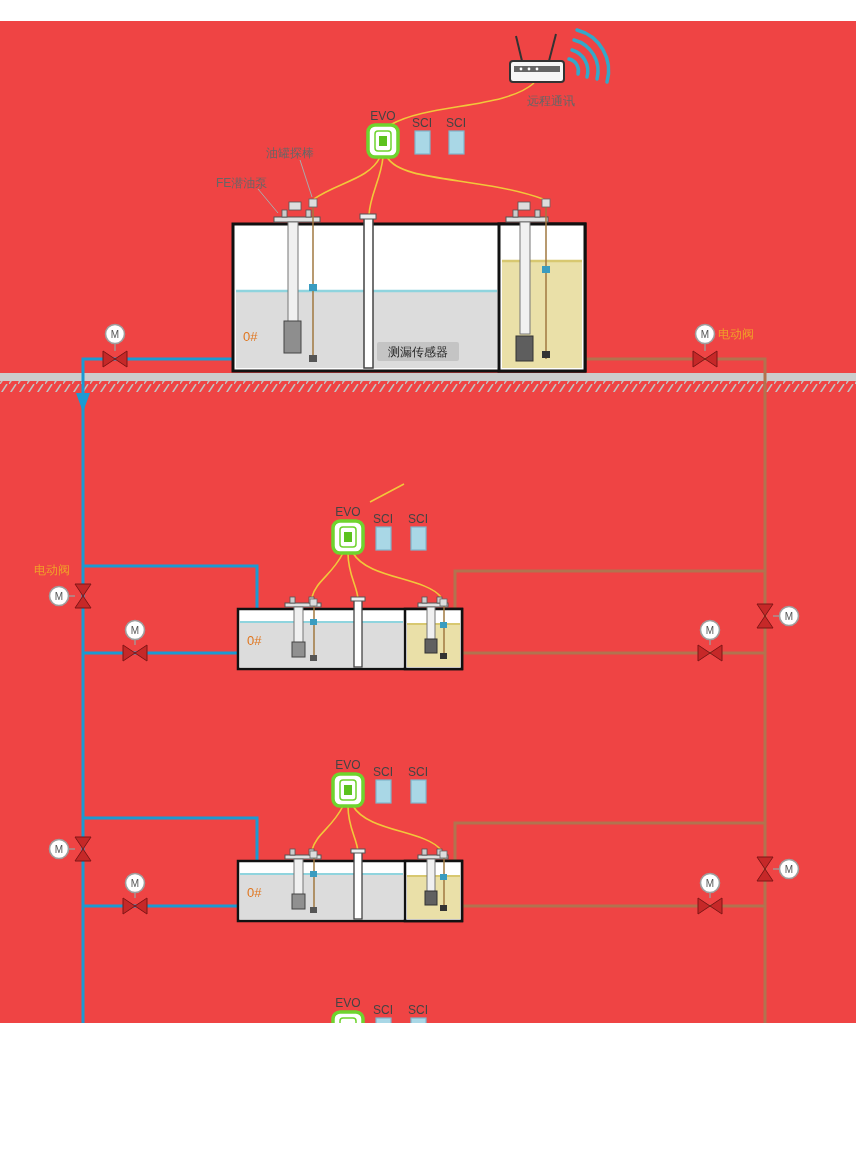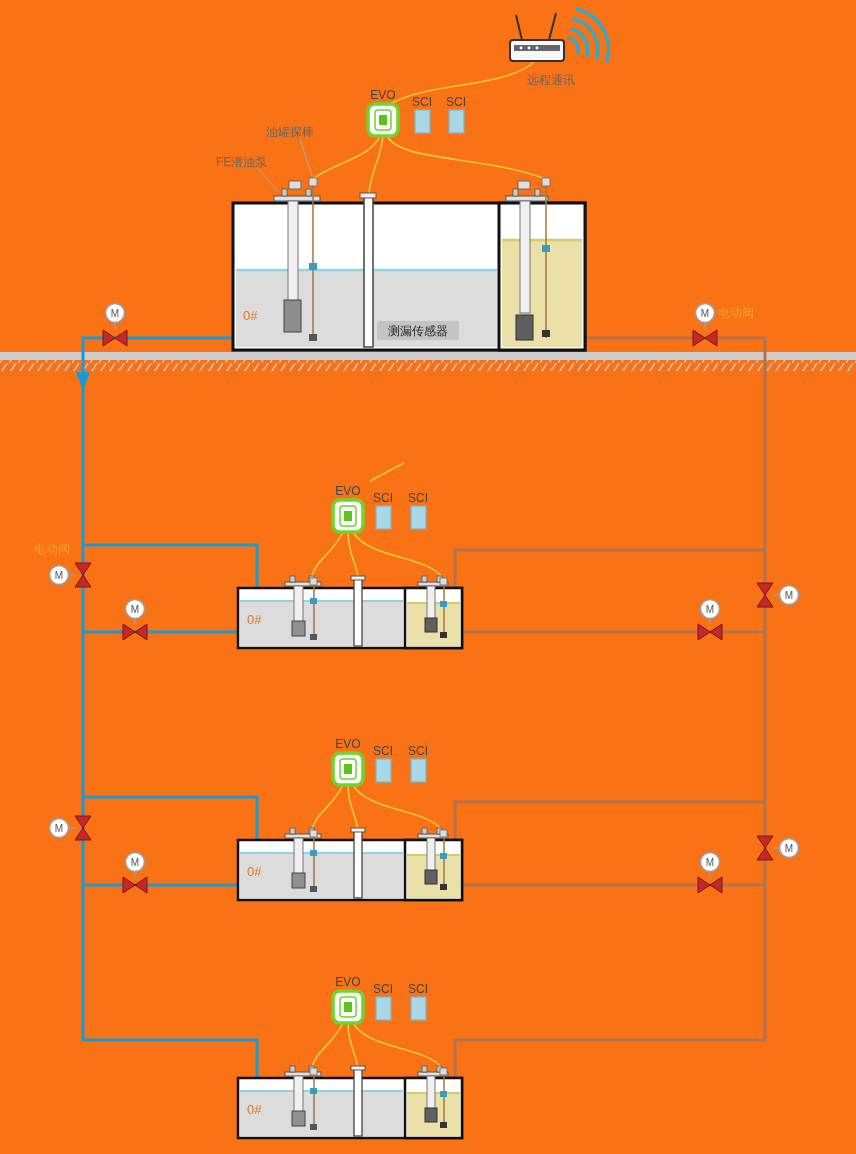--- a/index.html
+++ b/index.html
@@ -1,17 +1,17 @@
 <!DOCTYPE html>
 <html><head>
 <meta charset="utf-8">
 <style>
   html,body{margin:0;padding:0;background:#ffffff;}
-  .canvas{position:relative;width:856px;height:1154px;background:#f97316;
-          font-family:"Liberation Sans","DejaVu Sans",sans-serif;overflow:hidden;}
+  .canvas{position:relative;width:856px;height:1002px;background:#ef4444;
+          font-family:"Liberation Sans","DejaVu Sans",sans-serif;overflow:hidden;margin-top:21px;}
   svg{display:block;}
   svg text{font-family:"Liberation Sans","DejaVu Sans",sans-serif;}
   .lbl{fill:#666;font-size:12px;}
   .lbl-dark{fill:#444;font-size:12px;}
   .lbl-badge{fill:#222;font-size:12px;}
   .lbl-orange{fill:#F0A029;font-size:12px;}
   .lbl-grade{fill:#E0761F;font-size:13px;}
   .lbl-m{fill:#555;font-size:10px;}
   .pipe-blue{stroke:#1B9AD2;stroke-width:3;fill:none;}
   .pipe-brown{stroke:#B2734F;stroke-width:3;fill:none;}

